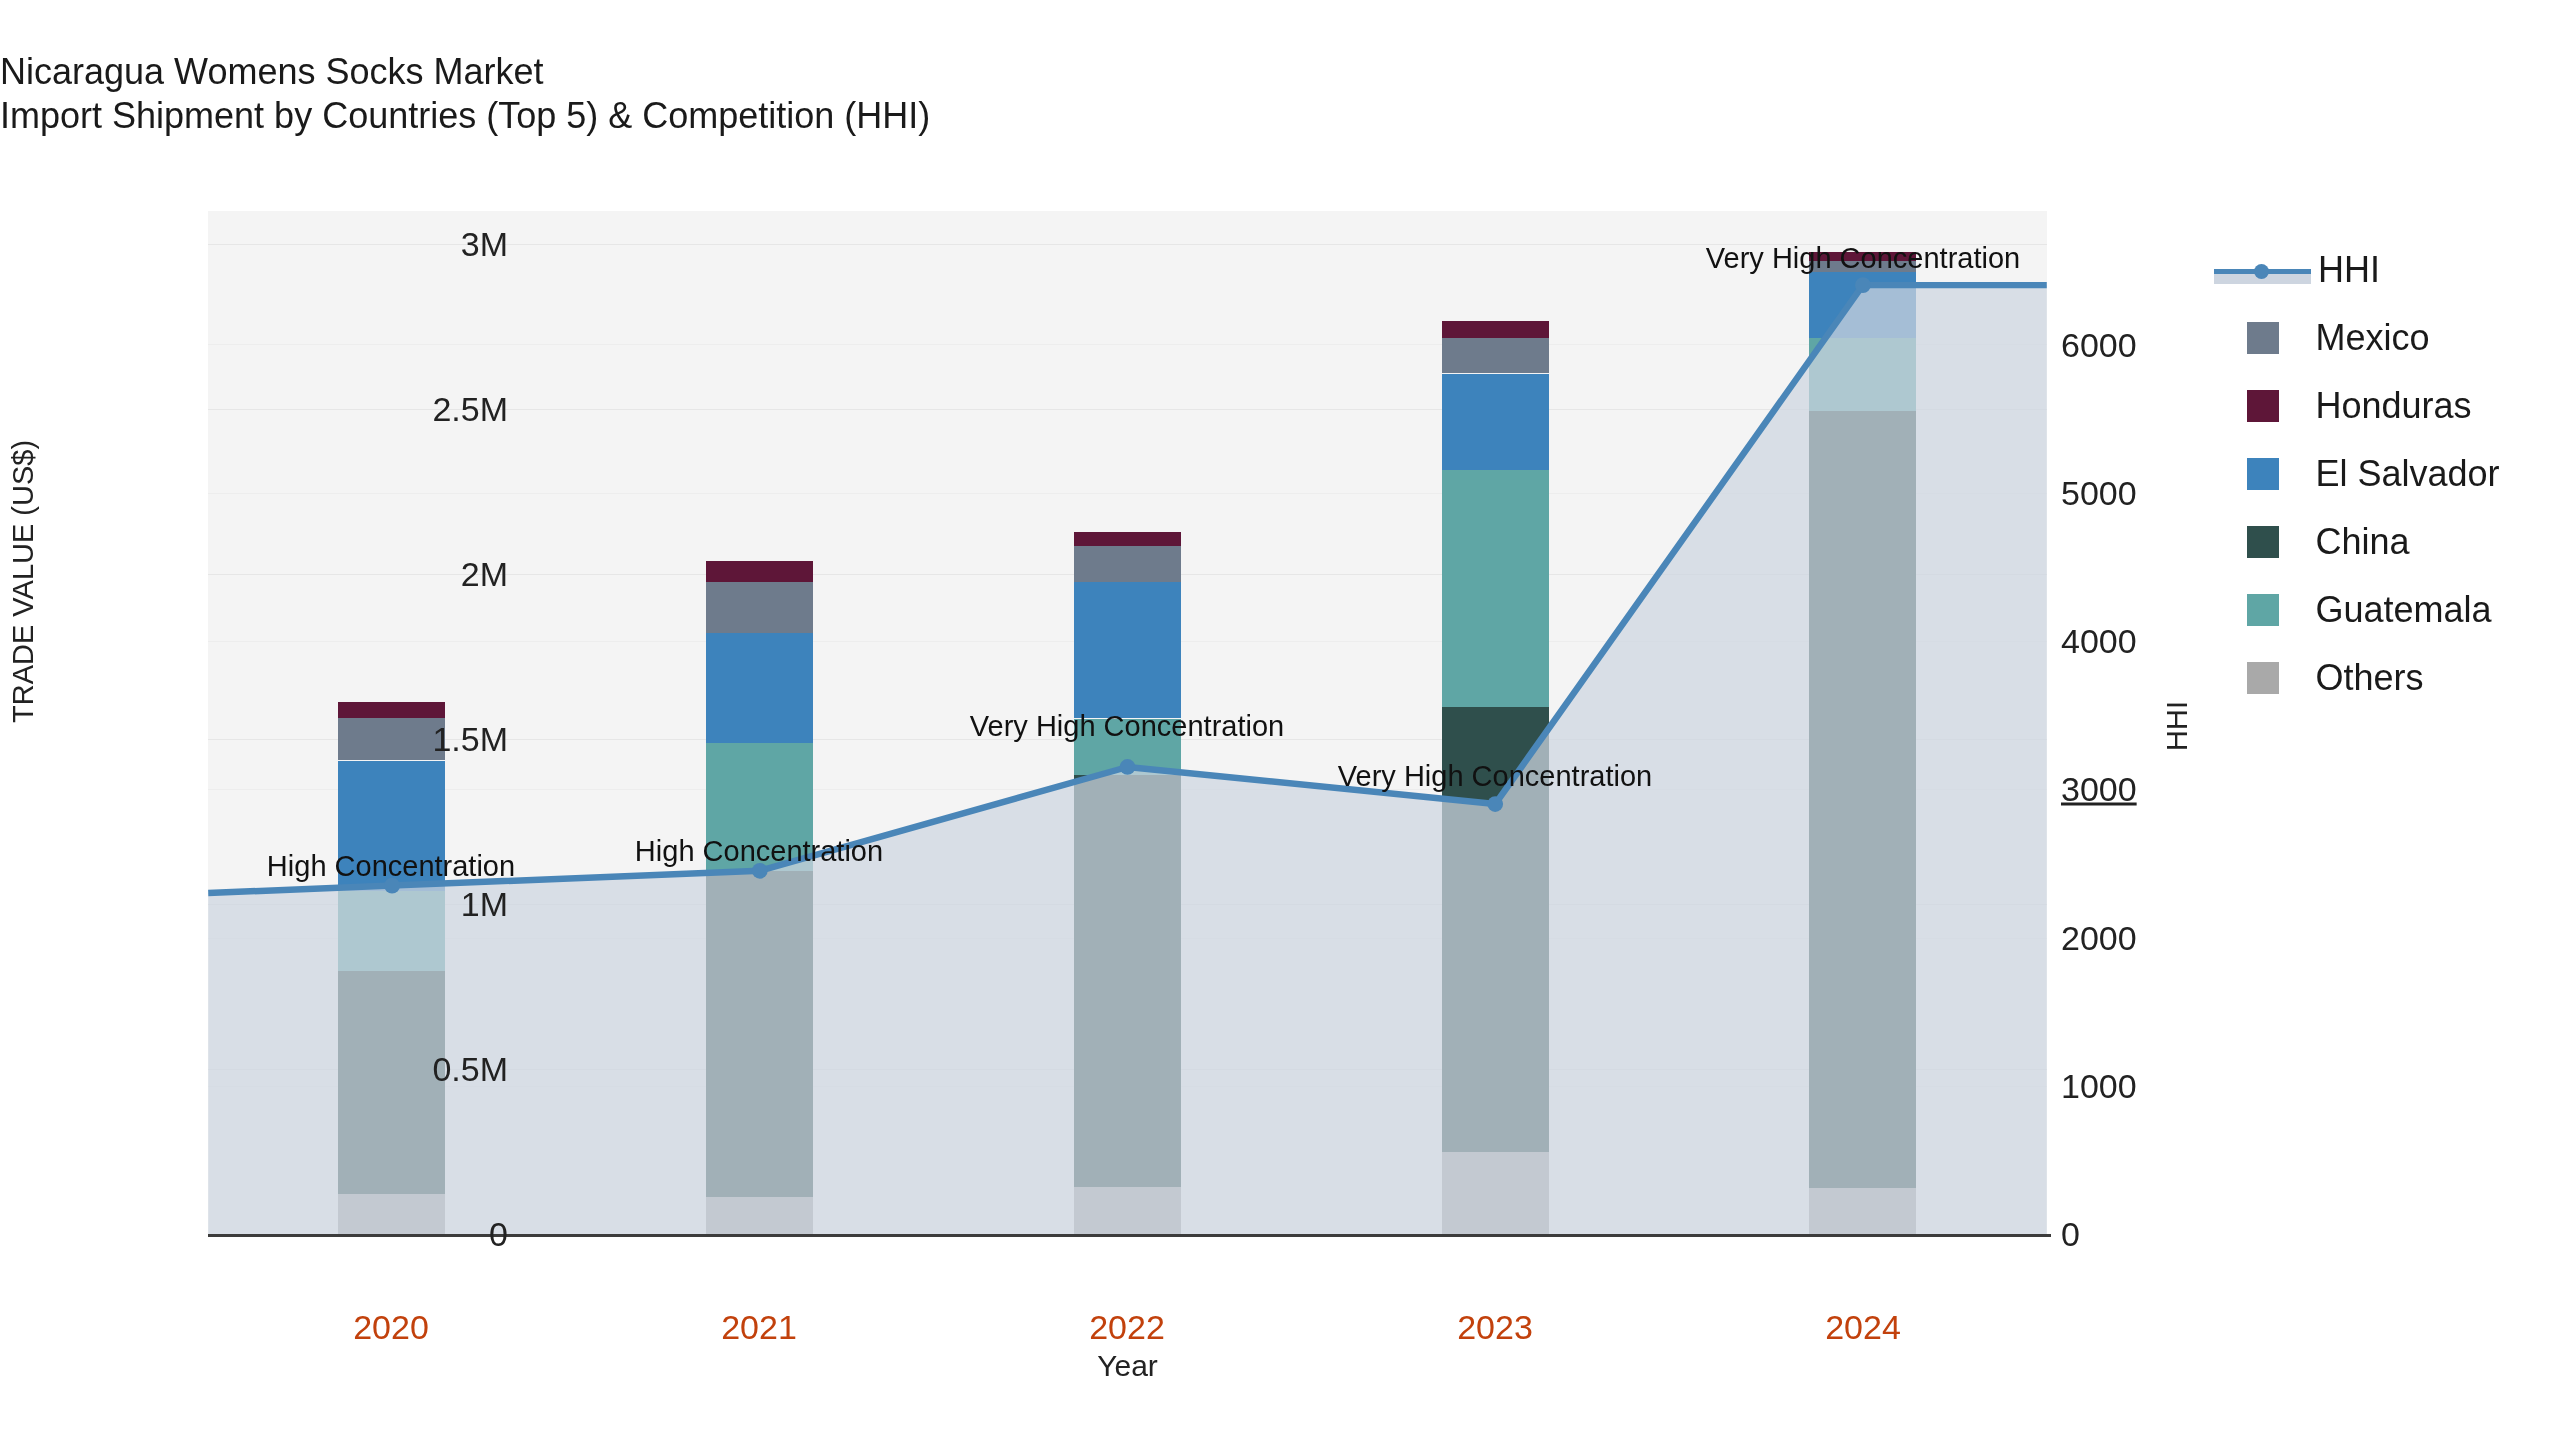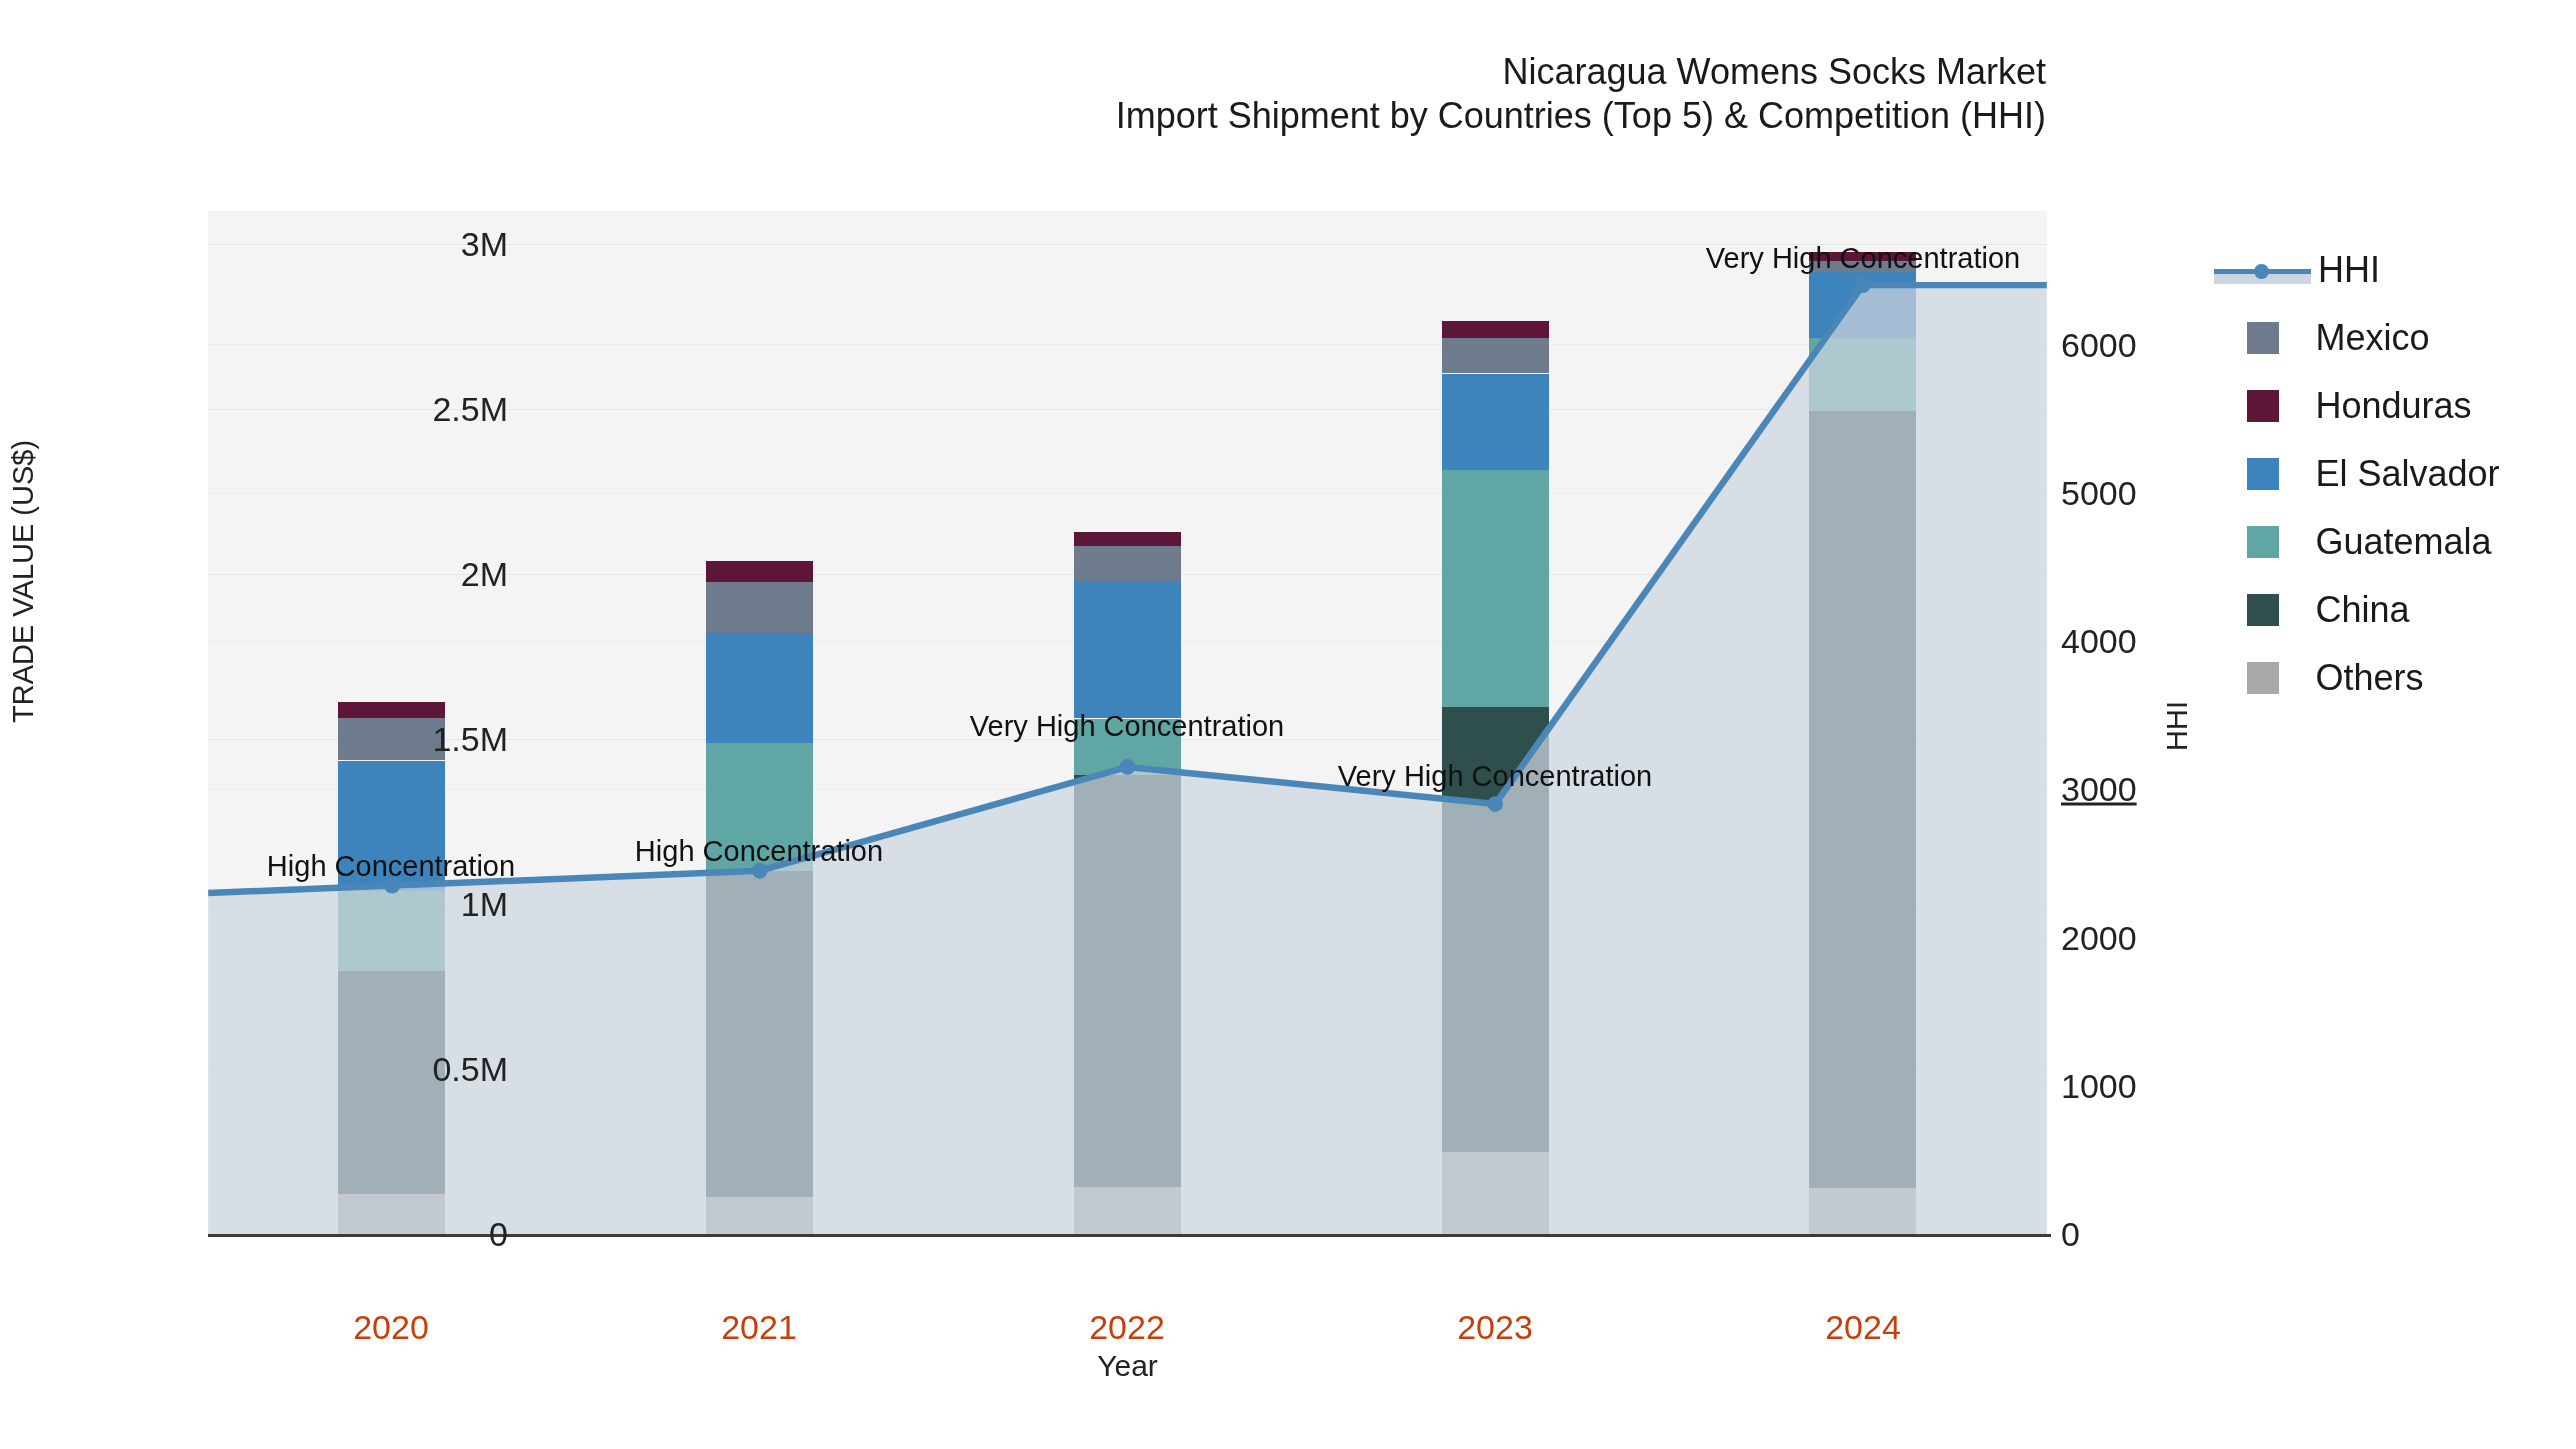--- a/index.html
+++ b/index.html
@@ -13,21 +13,21 @@
     position: relative;
     width: 2576px; height: 1449px;
     background: #ffffff;
   }
 
   
   #chart-title {
     position: absolute;
     left: 0; top: 50px;
     width: 2046px;
-    text-align: right;
+    text-align: left;
     font-size: 36px;
     color: #1a1a1a;
     line-height: 1.22;
     font-weight: 400;
     white-space: pre-line;
   }
 
   
   
   #plot-area {
@@ -318,26 +318,26 @@
       </div>
       <div class="legend-row">
         <span class="legend-swatch" style="background: rgb(94, 22, 56);"></span>
         <span class="legend-label">Honduras</span>
       </div>
       <div class="legend-row">
         <span class="legend-swatch" style="background: rgb(61, 131, 188);"></span>
         <span class="legend-label">El Salvador</span>
       </div>
       <div class="legend-row">
+        <span class="legend-swatch" style="background: rgb(47, 79, 76);"></span>
+        <span class="legend-label">China</span>
+      </div>
+      <div class="legend-row">
         <span class="legend-swatch" style="background: rgb(95, 166, 165);"></span>
         <span class="legend-label">Guatemala</span>
       </div>
       <div class="legend-row">
-        <span class="legend-swatch" style="background: rgb(47, 79, 76);"></span>
-        <span class="legend-label">China</span>
-      </div>
-      <div class="legend-row">
         <span class="legend-swatch" style="background: rgb(169, 169, 169);"></span>
         <span class="legend-label">Others</span>
       </div>
     </div>
 </div>
 
 
 </body></html>

